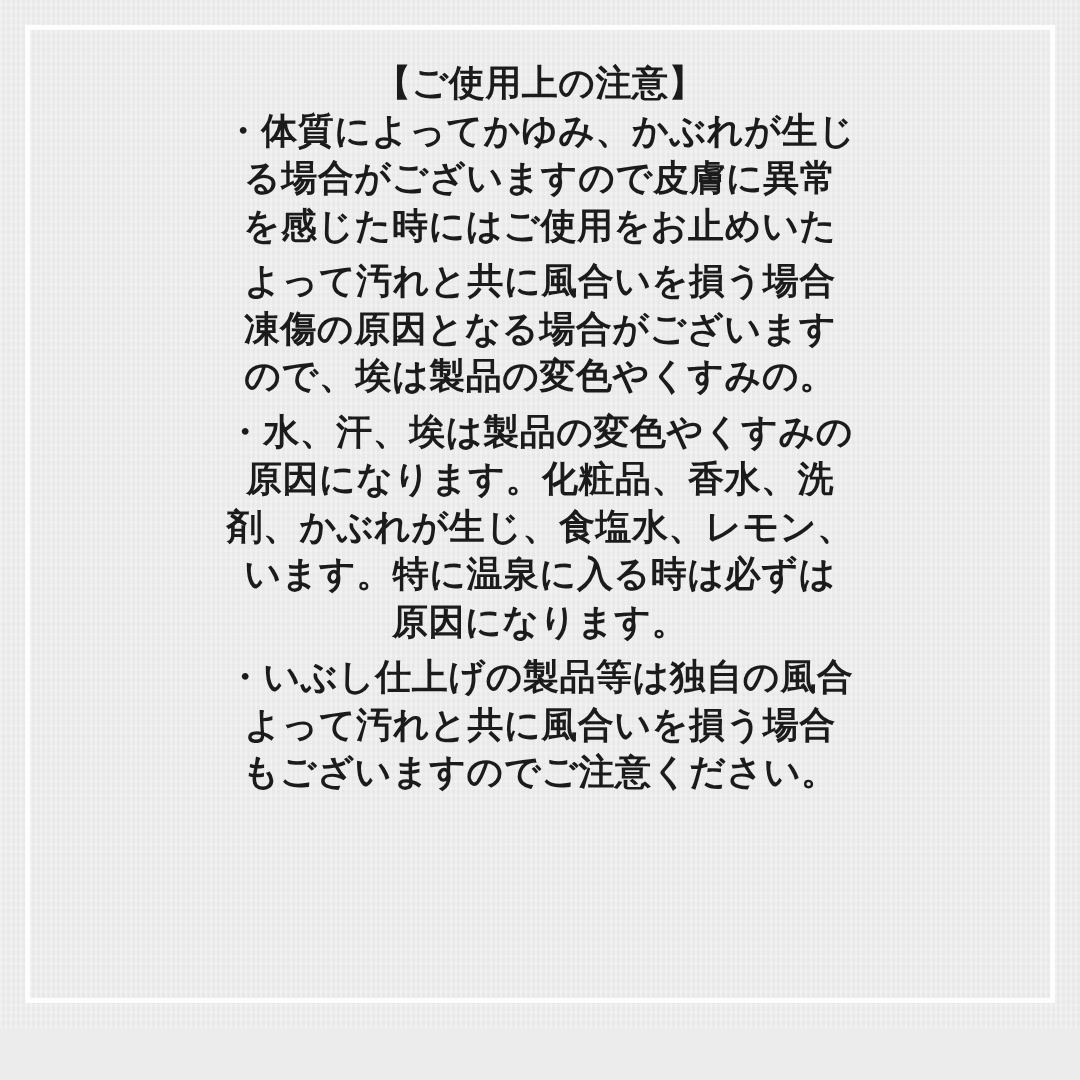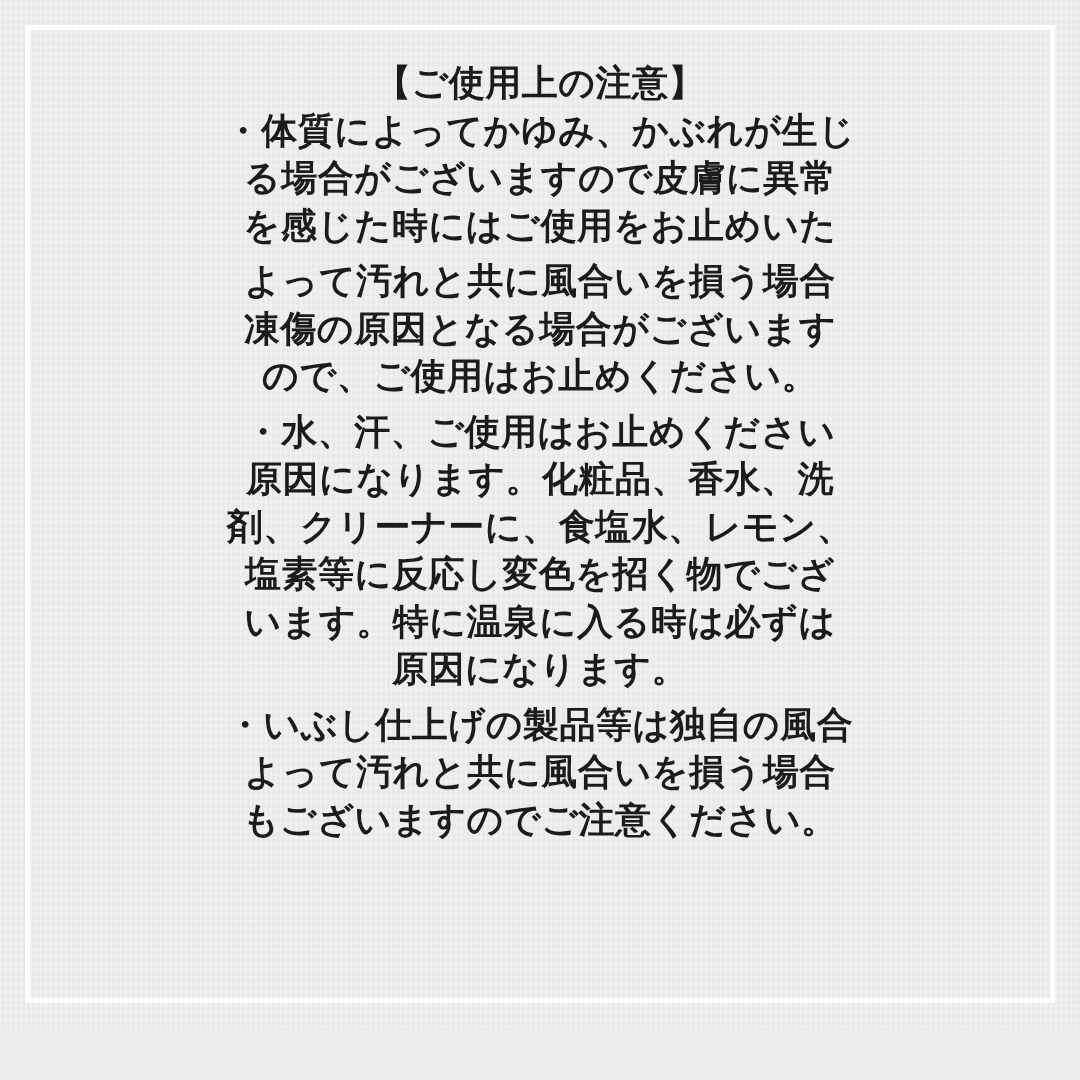--- a/index.html
+++ b/index.html
@@ -71,28 +71,27 @@
 
     <div class="note">
       <div class="line">・体質によってかゆみ、かぶれが生じ</div>
       <div class="line">る場合がございますので皮膚に異常</div>
       <div class="line">を感じた時にはご使用をお止めいた</div>
     </div>
 
     <div class="note">
       <div class="line">よって汚れと共に風合いを損う場合</div>
       <div class="line">凍傷の原因となる場合がございます</div>
-      <div class="line">ので、ご使用はお止めください。</div>
+      <div class="line">ので、埃は製品の変色やくすみの。</div>
     </div>
 
     <div class="note">
-      <div class="line">・水、汗、ご使用はお止めください</div>
+      <div class="line">・水、汗、埃は製品の変色やくすみの</div>
       <div class="line">原因になります。化粧品、香水、洗</div>
-      <div class="line">剤、クリーナーに、食塩水、レモン、</div>
-      <div class="line">塩素等に反応し変色を招く物でござ</div>
+      <div class="line">剤、かぶれが生じ、食塩水、レモン、</div>
       <div class="line">います。特に温泉に入る時は必ずは</div>
       <div class="line">原因になります。</div>
     </div>
 
     <div class="note">
       <div class="line">・いぶし仕上げの製品等は独自の風合</div>
       <div class="line">よって汚れと共に風合いを損う場合</div>
       <div class="line">もございますのでご注意ください。</div>
     </div>
   </div>

